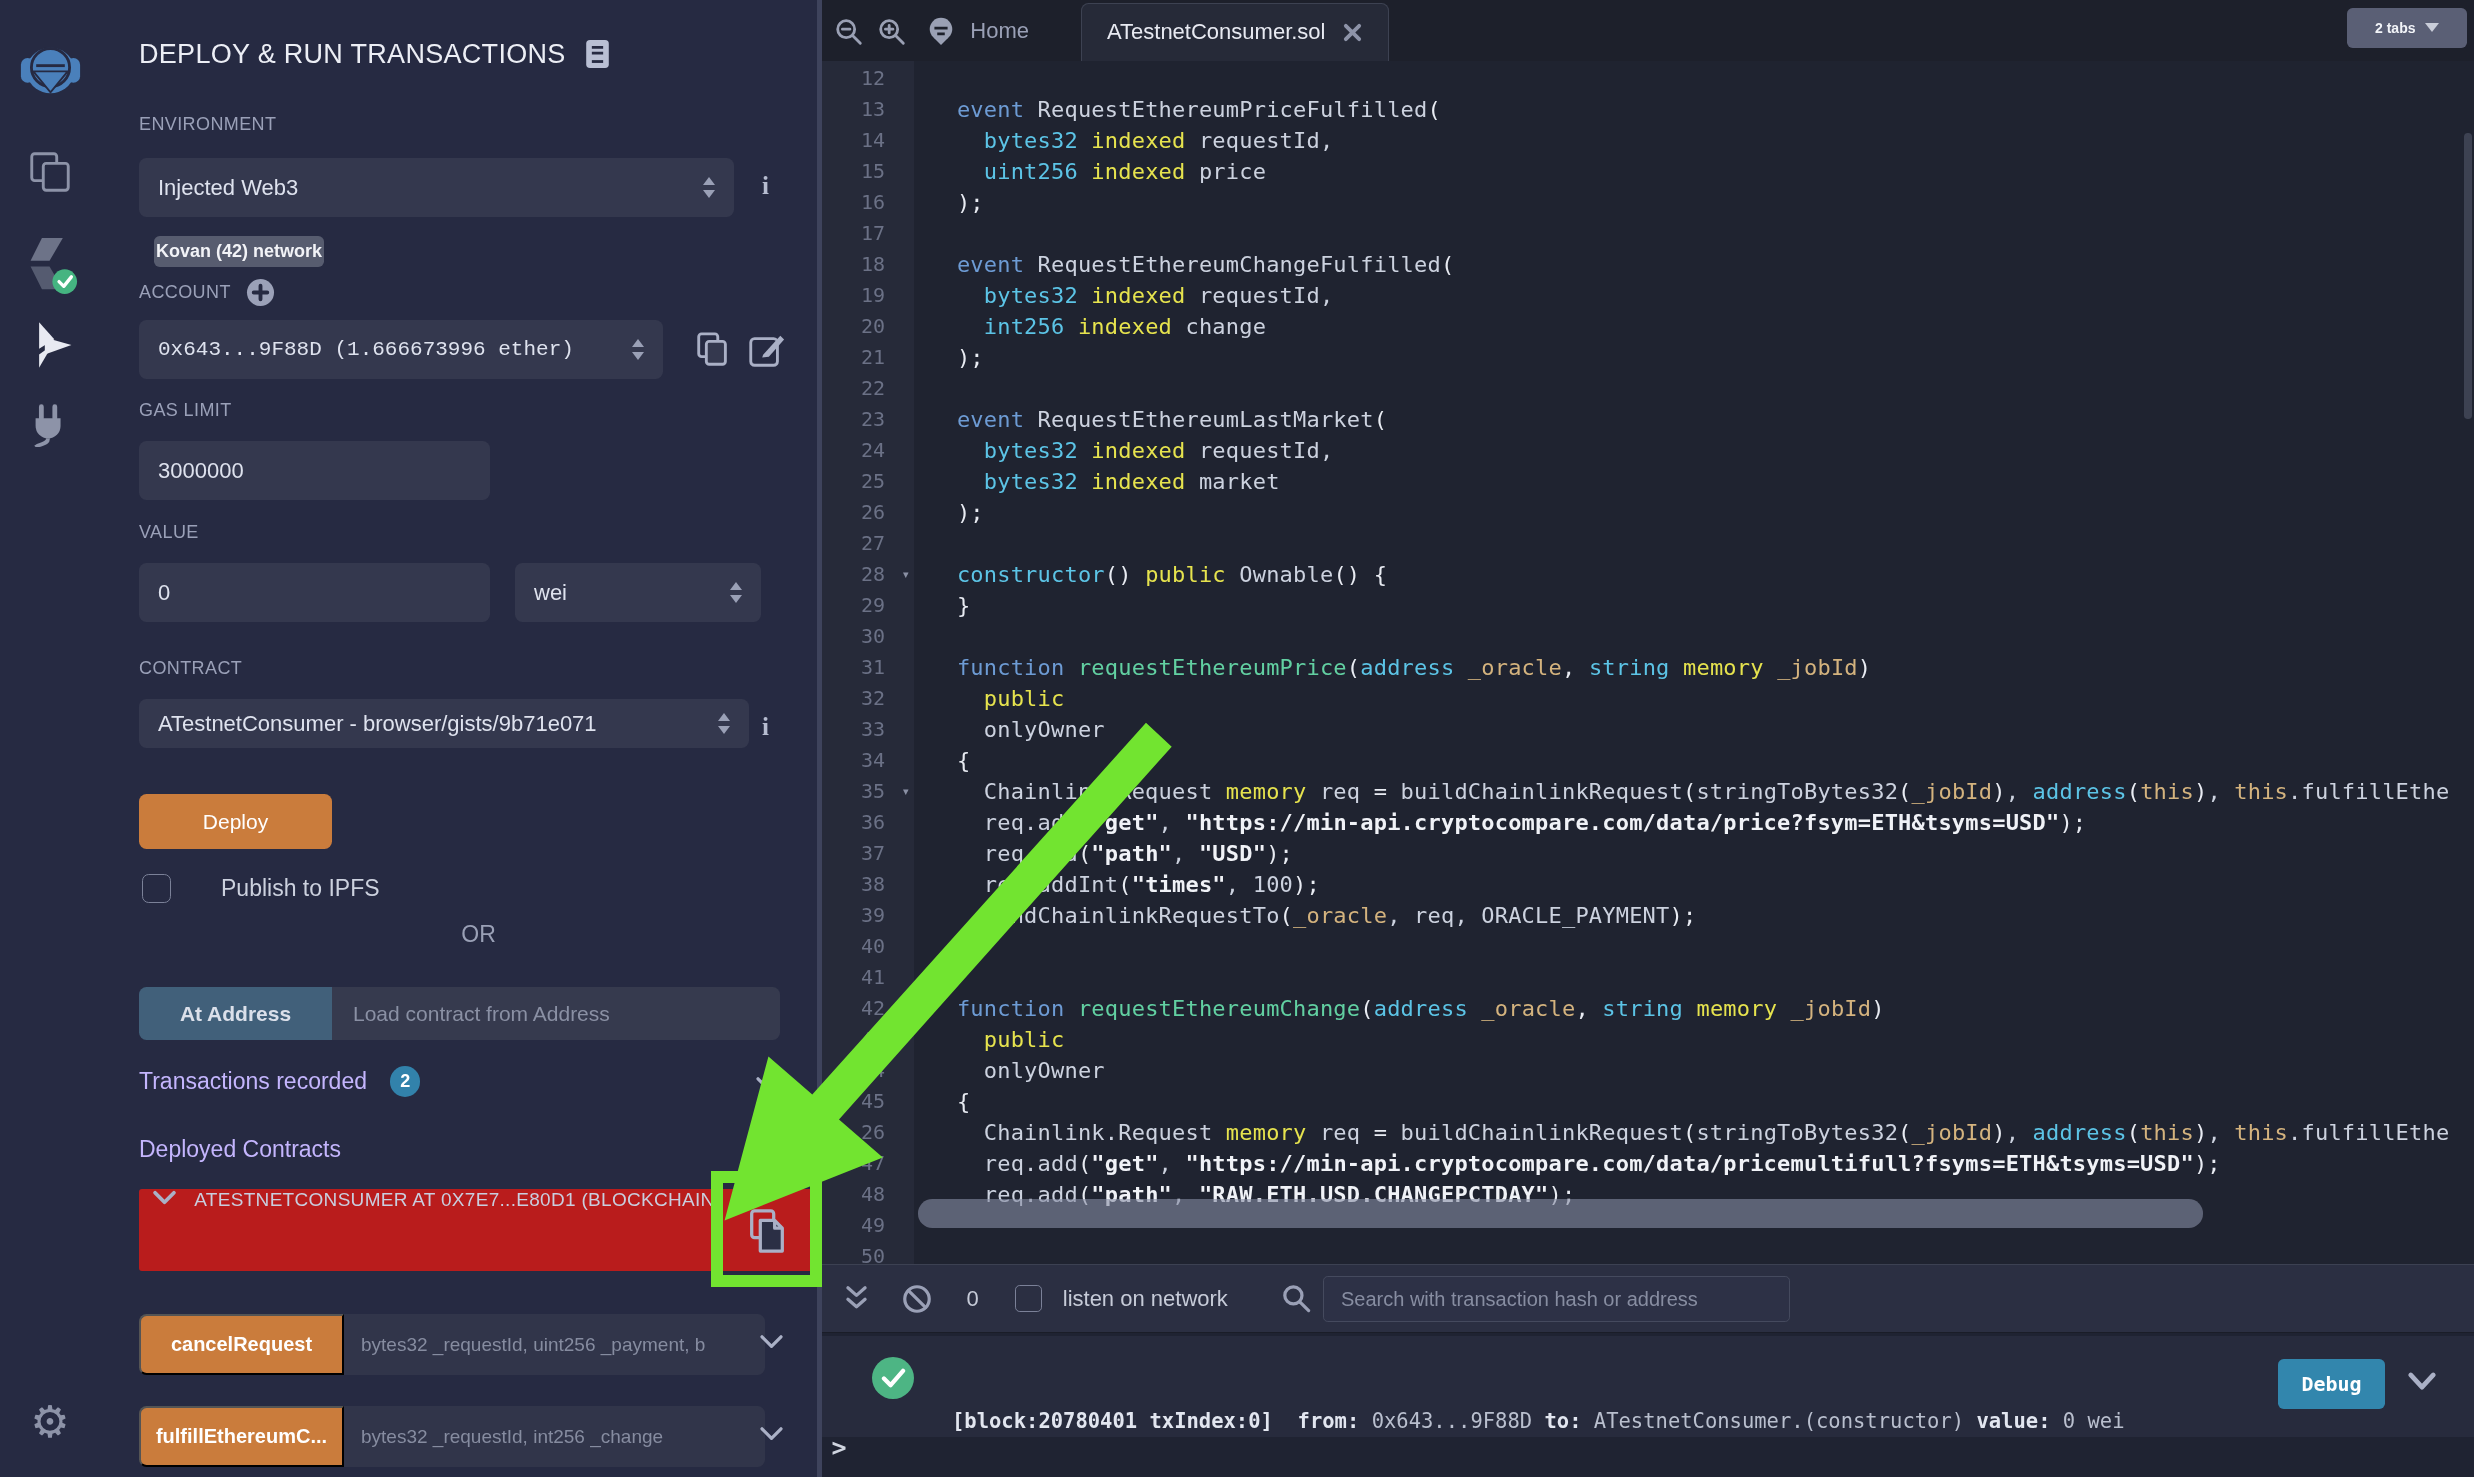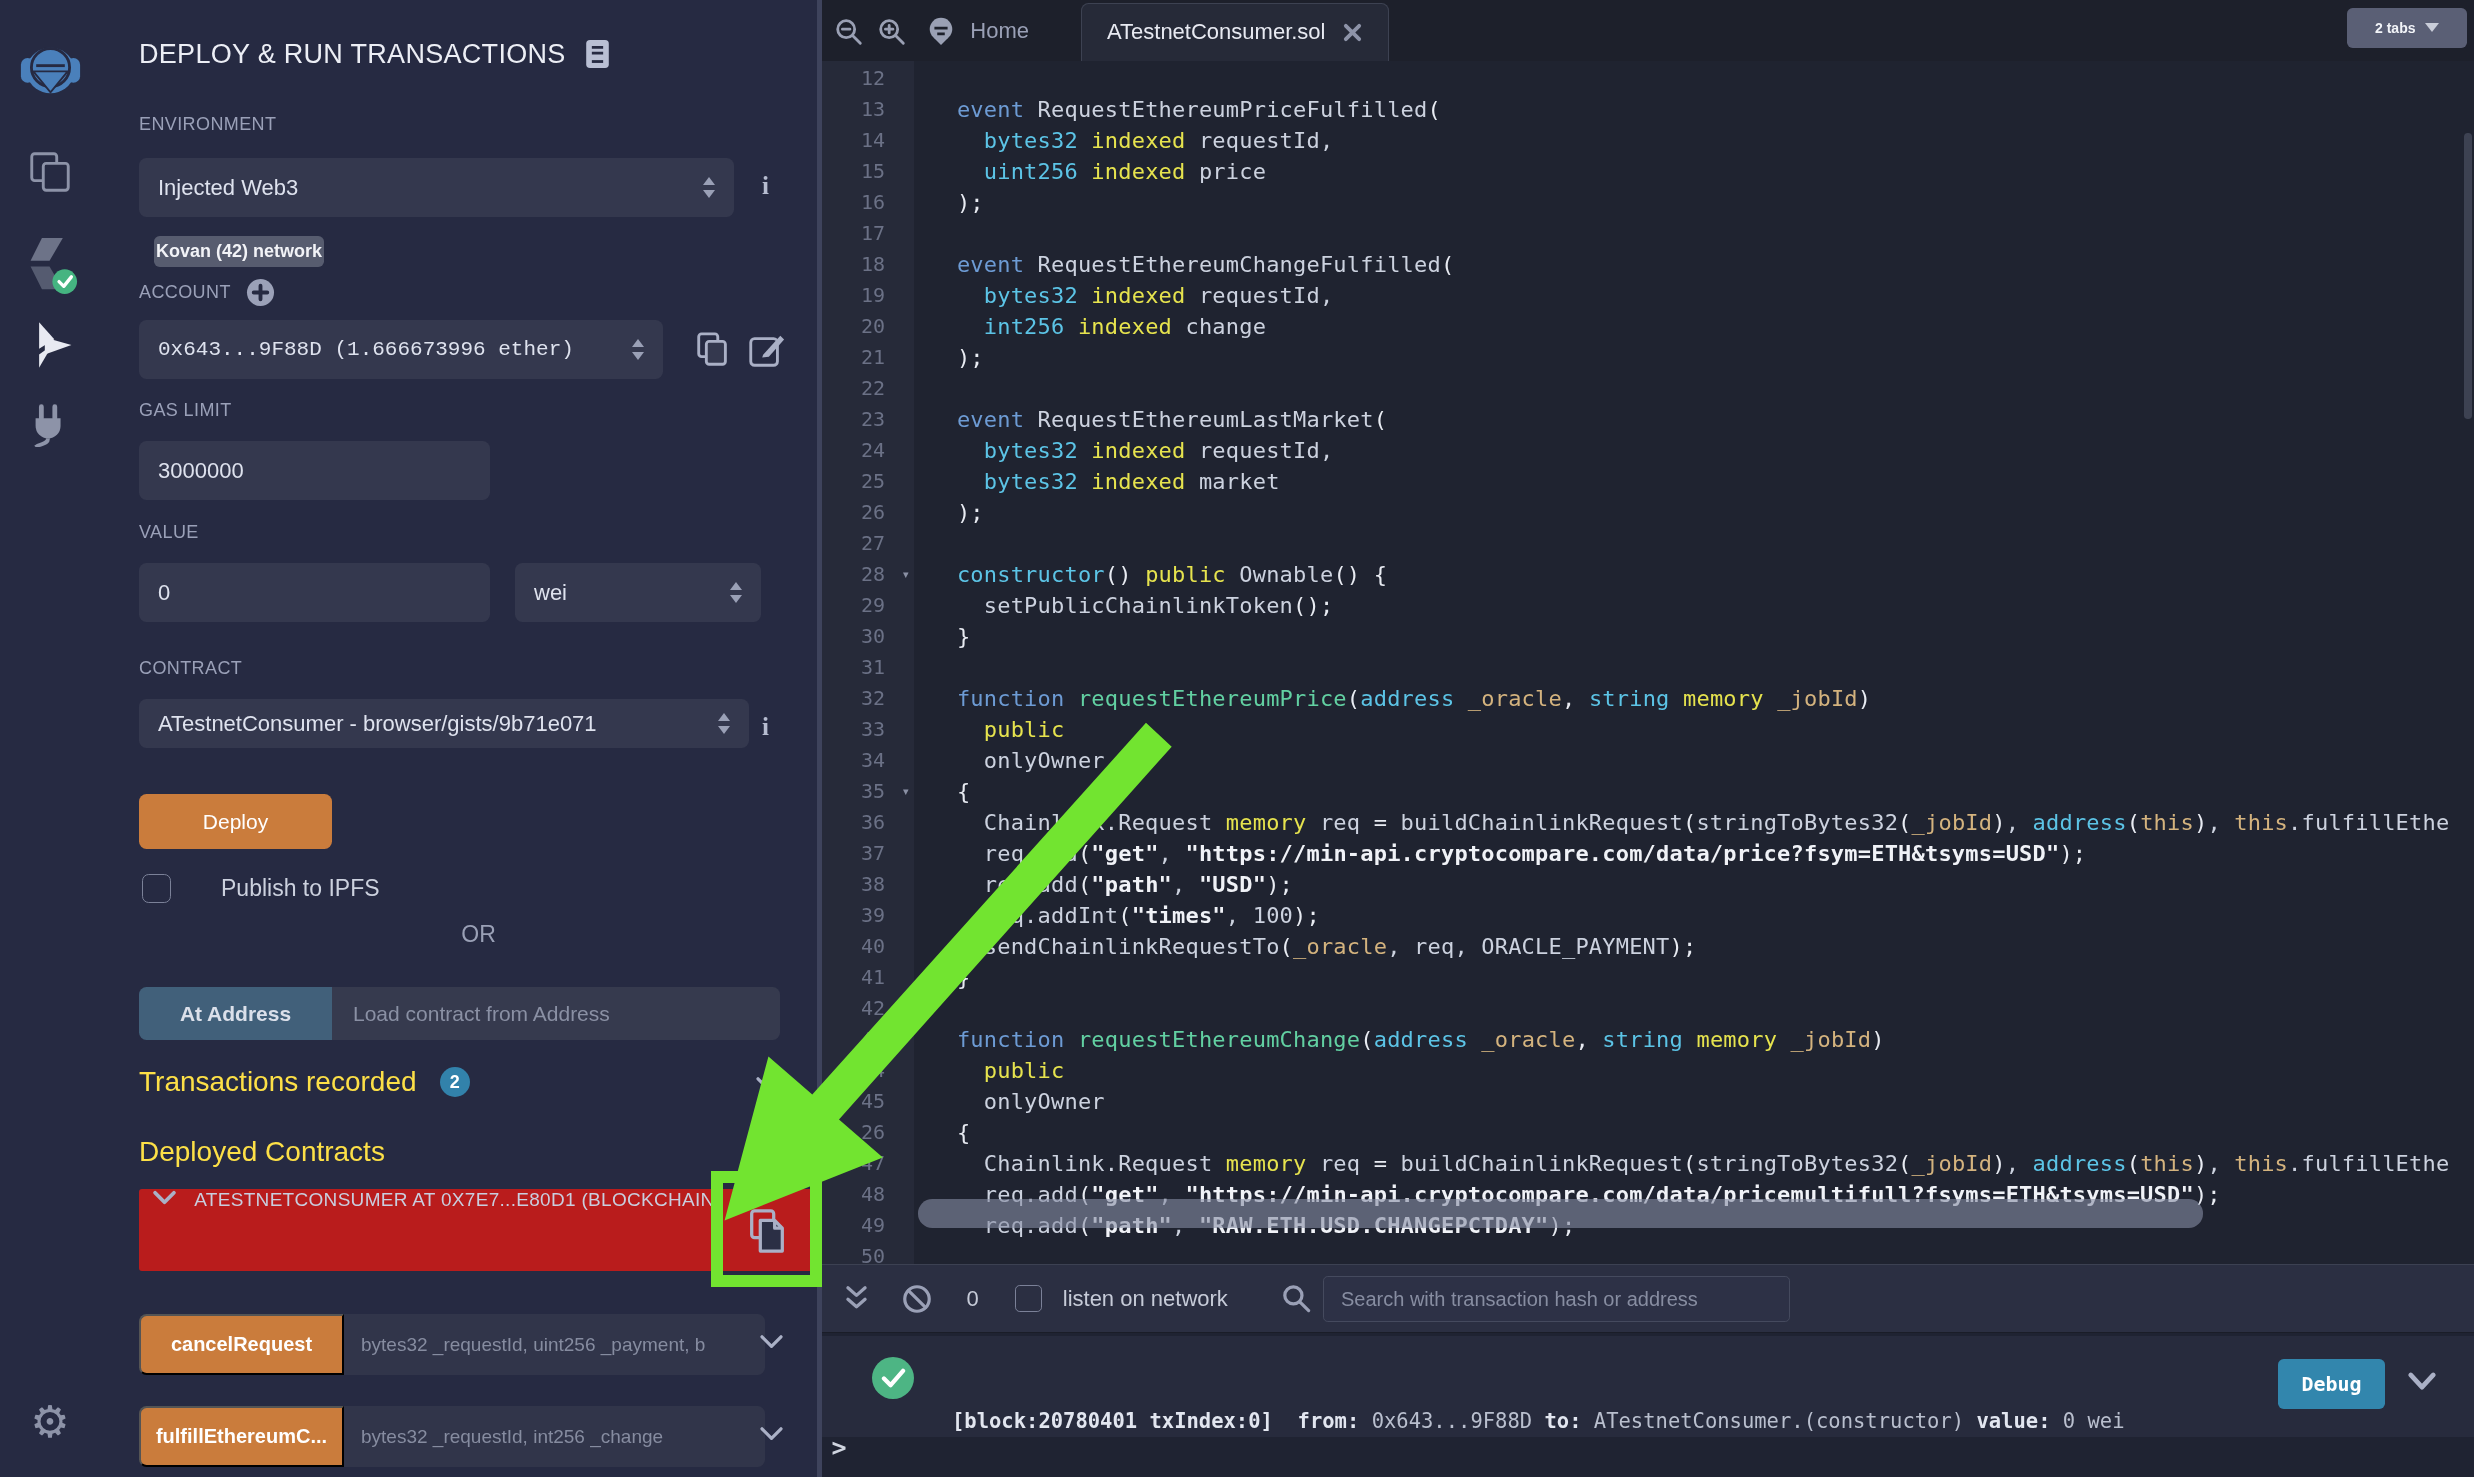--- a/index.html
+++ b/index.html
@@ -22,21 +22,21 @@
   .info-i{font-weight:700;font-size:25px;color:#b6bcd0;font-family:"Liberation Serif",serif;}
   .badge-kovan{left:54px;top:236px;height:31px;background:#575c6f;border-radius:5.7px;color:#f2f3f7;
       font-size:18px;font-weight:700;display:flex;align-items:center;padding:0 2px;}
   .btn-orange{background:#ca7c3c;border-radius:7.6px;color:#fff;display:flex;align-items:center;justify-content:center;border:none;}
   .checkbox{width:29px;height:29px;border:1.9px solid #7b8198;border-radius:6.7px;background:transparent;box-sizing:border-box;}
   .or-row{left:39px;top:921px;width:679px;text-align:center;font-size:23px;color:#9aa0b6;}
   .ataddr-btn{left:39px;top:987px;width:193px;height:53px;background:#41607a;border-radius:7.6px 0 0 7.6px;
       color:#dbe0ea;font-size:21px;font-weight:700;display:flex;align-items:center;justify-content:center;}
   .ataddr-input{left:232px;top:987px;width:448px;height:53px;background:#363a4e;border-radius:0 7.6px 7.6px 0;
       display:flex;align-items:center;padding:0 21px;box-sizing:border-box;font-size:21px;color:#8a90a4;}
-  .sect{font-size:28px;color:#fde047;}
+  .sect{font-size:23px;color:#c4b5fd;}
   .count-badge{width:30.5px;height:30.5px;border-radius:50%;background:#3282ab;color:#fff;font-size:18px;font-weight:700;
       display:flex;align-items:center;justify-content:center;}
   .contract-header{left:39px;top:1189px;width:679px;height:82px;background:#b91c1c;border-radius:2.9px;
       display:flex;align-items:flex-start;overflow:hidden;}
   .contract-header .txt{font-size:19px;color:#c9cede;letter-spacing:0.3px;white-space:nowrap;}
   .fn-row{height:61px;display:flex;position:absolute;left:39px;width:626px;}
   .fn-btn{width:205px;background:#ca7c3c;border-radius:7.6px 0 0 7.6px;color:#fff;font-size:20px;font-weight:700;
       display:flex;align-items:center;justify-content:center;flex:none;}
   .fn-input{flex:1;background:#31354a;border-radius:0 7.6px 7.6px 0;display:flex;align-items:center;
       padding:0 17px;font-size:19px;color:#868ca0;white-space:nowrap;overflow:hidden;}
@@ -341,21 +341,20 @@
         <div class="code-line"><span class="tk-plain">    </span><span class="tk-typ">bytes32</span><span class="tk-plain"> </span><span class="tk-mod">indexed</span><span class="tk-plain"> requestId,</span></div>
         <div class="code-line"><span class="tk-plain">    </span><span class="tk-typ">int256</span><span class="tk-plain"> </span><span class="tk-mod">indexed</span><span class="tk-plain"> change</span></div>
         <div class="code-line"><span class="tk-plain">  </span><span class="tk-pun">);</span></div>
         <div class="code-line"></div>
         <div class="code-line"><span class="tk-plain">  </span><span class="tk-kw">event</span><span class="tk-plain"> RequestEthereumLastMarket</span><span class="tk-pun">(</span></div>
         <div class="code-line"><span class="tk-plain">    </span><span class="tk-typ">bytes32</span><span class="tk-plain"> </span><span class="tk-mod">indexed</span><span class="tk-plain"> requestId,</span></div>
         <div class="code-line"><span class="tk-plain">    </span><span class="tk-typ">bytes32</span><span class="tk-plain"> </span><span class="tk-mod">indexed</span><span class="tk-plain"> market</span></div>
         <div class="code-line"><span class="tk-plain">  </span><span class="tk-pun">);</span></div>
         <div class="code-line"></div>
         <div class="code-line"><span class="tk-plain">  </span><span class="tk-typ">constructor</span><span class="tk-pun">()</span><span class="tk-plain"> </span><span class="tk-mod">public</span><span class="tk-plain"> Ownable</span><span class="tk-pun">()</span><span class="tk-plain"> </span><span class="tk-pun">{</span></div>
-        <div class="code-line"><span class="tk-plain">    setPublicChainlinkToken</span><span class="tk-pun">();</span></div>
         <div class="code-line"><span class="tk-plain">  </span><span class="tk-pun">}</span></div>
         <div class="code-line"></div>
         <div class="code-line"><span class="tk-plain">  </span><span class="tk-kw">function</span><span class="tk-plain"> </span><span class="tk-fn">requestEthereumPrice</span><span class="tk-pun">(</span><span class="tk-typ">address</span><span class="tk-plain"> </span><span class="tk-var">_oracle</span><span class="tk-pun">,</span><span class="tk-plain"> </span><span class="tk-typ">string</span><span class="tk-plain"> </span><span class="tk-mod">memory</span><span class="tk-plain"> </span><span class="tk-var">_jobId</span><span class="tk-pun">)</span></div>
         <div class="code-line"><span class="tk-plain">    </span><span class="tk-mod">public</span></div>
         <div class="code-line"><span class="tk-plain">    onlyOwner</span></div>
         <div class="code-line"><span class="tk-plain">  </span><span class="tk-pun">{</span></div>
         <div class="code-line"><span class="tk-plain">    Chainlink.Request </span><span class="tk-mod">memory</span><span class="tk-plain"> req </span><span class="tk-pun">=</span><span class="tk-plain"> buildChainlinkRequest</span><span class="tk-pun">(</span><span class="tk-plain">stringToBytes32</span><span class="tk-pun">(</span><span class="tk-var">_jobId</span><span class="tk-pun">)</span><span class="tk-plain">, </span><span class="tk-typ">address</span><span class="tk-pun">(</span><span class="tk-var">this</span><span class="tk-pun">)</span><span class="tk-plain">, </span><span class="tk-var">this</span><span class="tk-plain">.fulfillEthe</span></div>
         <div class="code-line"><span class="tk-plain">    req.add</span><span class="tk-pun">(</span><span class="tk-str">"get"</span><span class="tk-plain">, </span><span class="tk-str">"https://min-api.cryptocompare.com/data/price?fsym=ETH&amp;tsyms=USD"</span><span class="tk-pun">);</span></div>
         <div class="code-line"><span class="tk-plain">    req.add</span><span class="tk-pun">(</span><span class="tk-str">"path"</span><span class="tk-plain">, </span><span class="tk-str">"USD"</span><span class="tk-pun">);</span></div>
         <div class="code-line"><span class="tk-plain">    req.addInt</span><span class="tk-pun">(</span><span class="tk-str">"times"</span><span class="tk-plain">, 100</span><span class="tk-pun">);</span></div>

